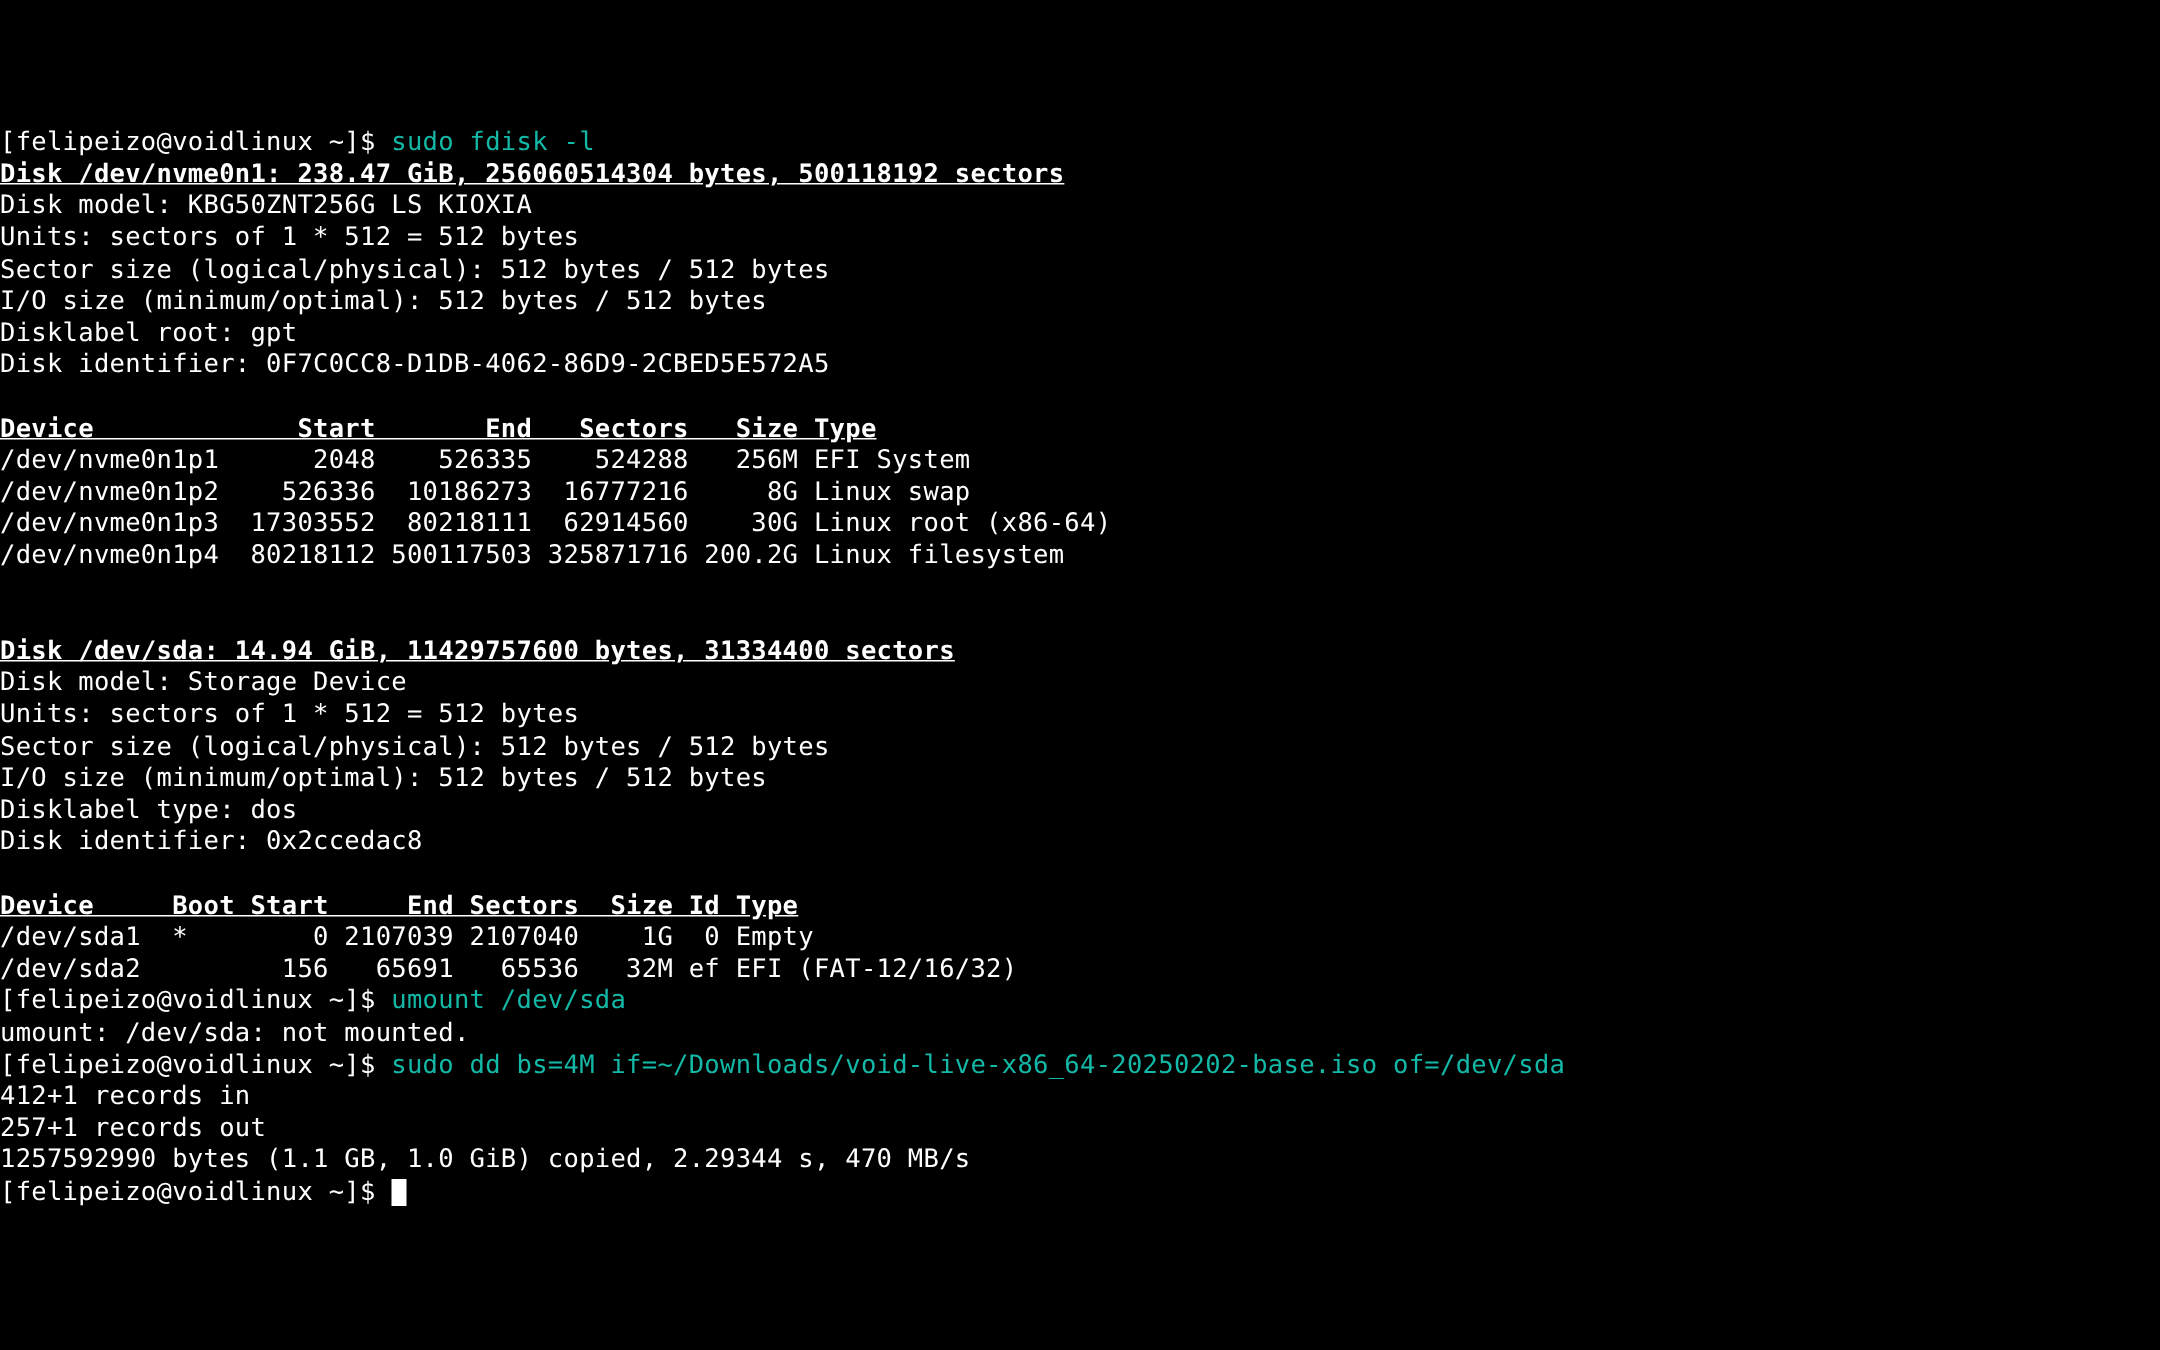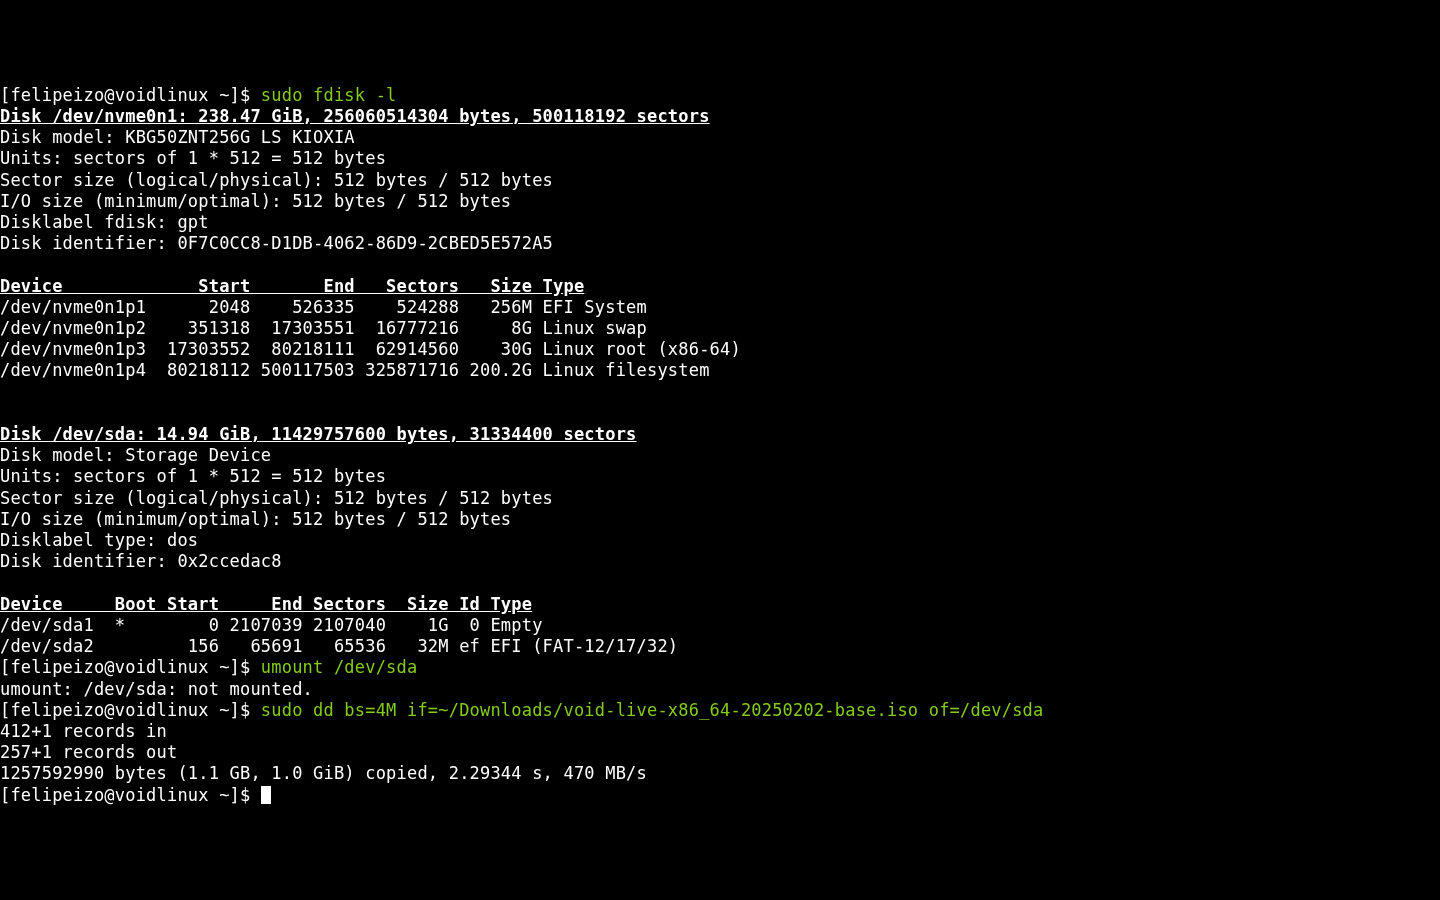--- a/index.html
+++ b/index.html
@@ -6,21 +6,21 @@
     body {
       background: #000;
       color: #fff;
       font-family: "DejaVu Sans Mono", "Liberation Mono", "Courier New", monospace;
       font-size: 17px;
       line-height: 21.2px;
       white-space: pre;
       font-weight: 500;
       letter-spacing: 0.2px;
     }
-    .cmd { color: #84cc16; }
+    .cmd { color: #14b8a6; }
     .b { font-weight: 900; text-decoration: underline; }
     .cursor {
       display: inline-block;
       width: 10px;
       height: 18px;
       background: #fff;
       vertical-align: text-bottom;
       margin-bottom: 1px;
     }
   </style>
@@ -28,41 +28,41 @@
 <body>
 
 
 
 <div><span>[felipeizo@voidlinux ~]$</span><span class="cmd"> sudo fdisk -l</span>
 <span class="b">Disk /dev/nvme0n1: 238.47 GiB, 256060514304 bytes, 500118192 sectors</span>
 <span>Disk model: KBG50ZNT256G LS KIOXIA</span>
 <span>Units: sectors of 1 * 512 = 512 bytes</span>
 <span>Sector size (logical/physical): 512 bytes / 512 bytes</span>
 <span>I/O size (minimum/optimal): 512 bytes / 512 bytes</span>
-<span>Disklabel fdisk: gpt</span>
+<span>Disklabel root: gpt</span>
 <span>Disk identifier: 0F7C0CC8-D1DB-4062-86D9-2CBED5E572A5</span>
 
 <span class="b">Device             Start       End   Sectors   Size Type</span>
 <span>/dev/nvme0n1p1      2048    526335    524288   256M EFI System</span>
-<span>/dev/nvme0n1p2    351318  17303551  16777216     8G Linux swap</span>
+<span>/dev/nvme0n1p2    526336  10186273  16777216     8G Linux swap</span>
 <span>/dev/nvme0n1p3  17303552  80218111  62914560    30G Linux root (x86-64)</span>
 <span>/dev/nvme0n1p4  80218112 500117503 325871716 200.2G Linux filesystem</span>
 
 
 <span class="b">Disk /dev/sda: 14.94 GiB, 11429757600 bytes, 31334400 sectors</span>
 <span>Disk model: Storage Device</span>
 <span>Units: sectors of 1 * 512 = 512 bytes</span>
 <span>Sector size (logical/physical): 512 bytes / 512 bytes</span>
 <span>I/O size (minimum/optimal): 512 bytes / 512 bytes</span>
 <span>Disklabel type: dos</span>
 <span>Disk identifier: 0x2ccedac8</span>
 
 <span class="b">Device     Boot Start     End Sectors  Size Id Type</span>
 <span>/dev/sda1  *        0 2107039 2107040    1G  0 Empty</span>
-<span>/dev/sda2         156   65691   65536   32M ef EFI (FAT-12/17/32)</span>
+<span>/dev/sda2         156   65691   65536   32M ef EFI (FAT-12/16/32)</span>
 <span>[felipeizo@voidlinux ~]$</span><span class="cmd"> umount /dev/sda</span>
 <span>umount: /dev/sda: not mounted.</span>
 <span>[felipeizo@voidlinux ~]$</span><span class="cmd"> sudo dd bs=4M if=~/Downloads/void-live-x86_64-20250202-base.iso of=/dev/sda</span>
 <span>412+1 records in</span>
 <span>257+1 records out</span>
 <span>1257592990 bytes (1.1 GB, 1.0 GiB) copied, 2.29344 s, 470 MB/s</span>
 <span>[felipeizo@voidlinux ~]$</span> <span class="cursor"></span></div>
 
 
 

